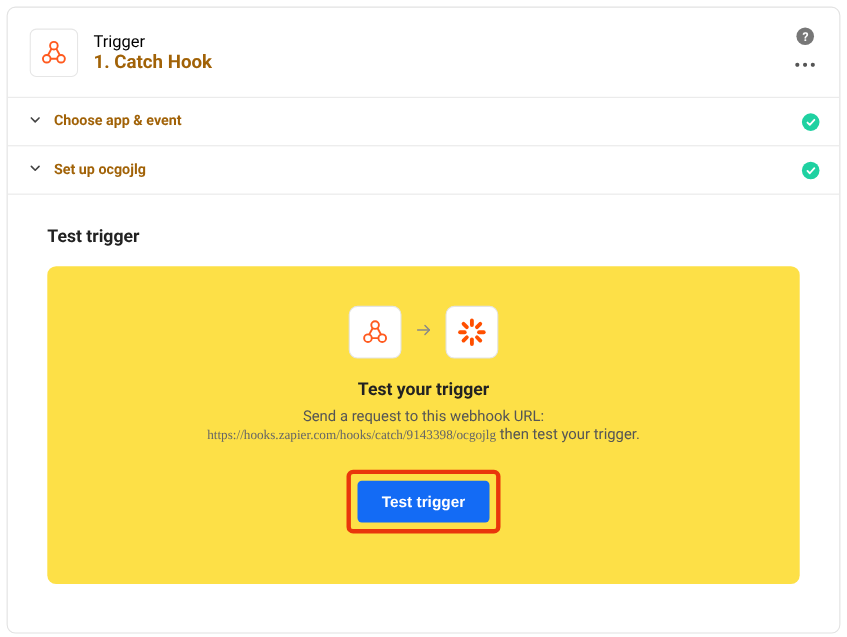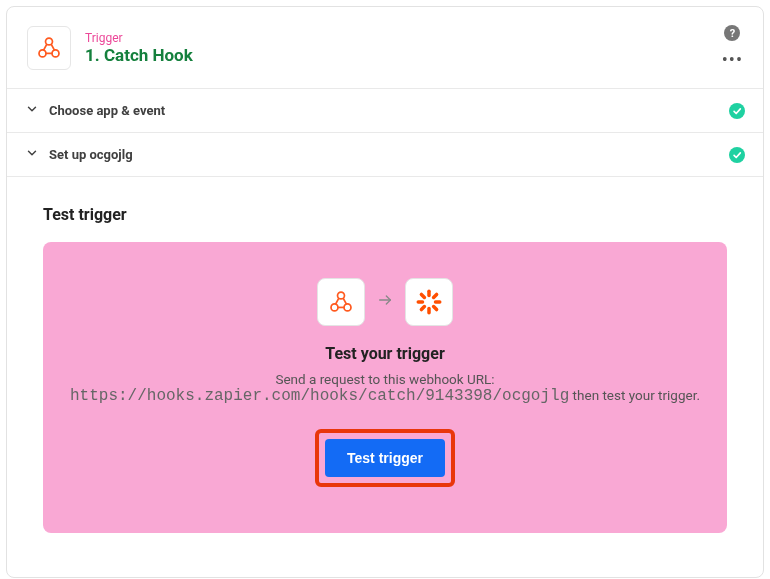--- a/index.html
+++ b/index.html
@@ -27,69 +27,69 @@
     width: 44px;
     height: 44px;
     border: 1px solid #e6e6e6;
     border-radius: 6px;
     display: flex;
     align-items: center;
     justify-content: center;
     background: #fff;
   }
   .header-text { flex: 1; }
-  .trigger-label { font-size: 12px; color: #ec4899; }
-  .trigger-title { font-size: 17px; font-weight: 700; color: #15803d; }
+  .trigger-label { font-size: 15px; color: #000000; }
+  .trigger-title { font-size: 17px; font-weight: 700; color: #a16207; }
   .header-right { display: flex; flex-direction: column; align-items: center; gap: 8px; color: #777; }
   .help-icon { width: 16px; height: 16px; border-radius: 50%; background: #777; color: #fff; font-size: 11px; display:flex; align-items:center; justify-content:center; font-weight:700; cursor:pointer;}
   .more-icon { font-size: 18px; letter-spacing: 1px; cursor:pointer; color:#555;}
   
   .section-row {
     display: flex;
     align-items: center;
     padding: 12px 18px;
     border-top: 1px solid #e9e9e9;
     gap: 10px;
     cursor: pointer;
   }
-  .section-row .label { font-size: 13px; font-weight: 700; color: #404040; flex:1;}
+  .section-row .label { font-size: 13px; font-weight: 700; color: #a16207; flex:1;}
   .chevron { color:#555; }
   .check-badge {
     width: 16px; height: 16px; border-radius: 50%;
     background: #1fd1a1; display:flex; align-items:center; justify-content:center;
   }
   .check-badge svg { display:block; }
   
   .panel {
     border-top: 1px solid #e9e9e9;
     padding: 28px 36px 44px 36px;
   }
   .panel-title { font-size: 16px; font-weight: 700; color: #222; margin-bottom: 18px;}
   .gray-box {
-    background: #f9a8d4;
+    background: #fde047;
     border-radius: 8px;
     padding: 36px 24px 46px 24px;
     text-align: center;
   }
   .icon-row {
     display:flex; align-items:center; justify-content:center; gap:12px;
     margin-bottom: 18px;
   }
   .icon-tile {
     width: 48px; height: 48px;
     border: 1px solid #e4e4e4;
     border-radius: 8px;
     background:#fff;
     display:flex; align-items:center; justify-content:center;
   }
   .arrow { color:#888; font-size:16px; }
   .test-heading { font-size:16px; font-weight:700; color:#222; margin-bottom:8px;}
   .test-sub { font-size:13.5px; color:#555; margin-bottom:0;}
   .url-line { font-size:13.5px; color:#555; margin-bottom:24px;}
-  .mono { font-family: Liberation Mono, monospace; color:#666; font-size:16px;}
+  .mono { font-family: Liberation Serif, serif; color:#666; font-size:12px;}
   .btn-wrap { display:inline-block; padding:6px; border:4px solid #e9360b; border-radius:6px;}
   .test-btn {
     background:#136bf5; color:#fff; border:none;
     font-size:14px; font-weight:700;
     padding: 11px 22px; border-radius:4px; cursor:pointer;
   }
 </style>
 </head>
 <body>
 

